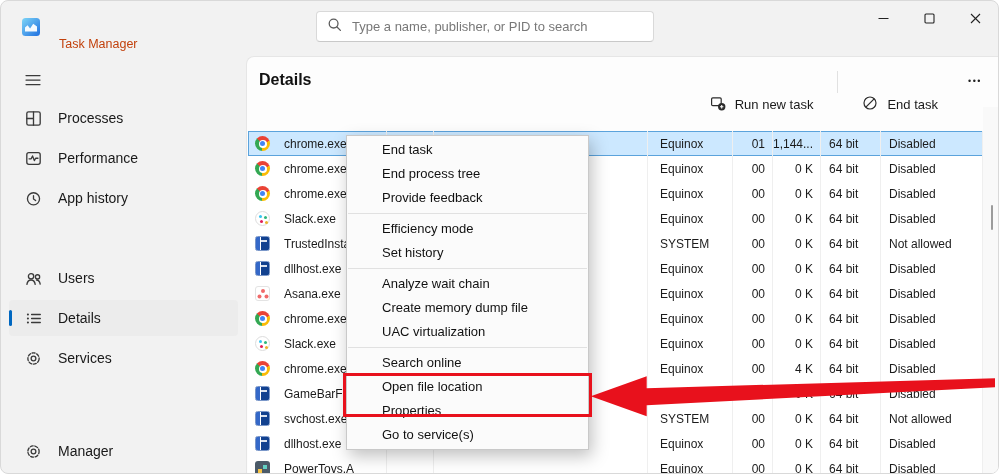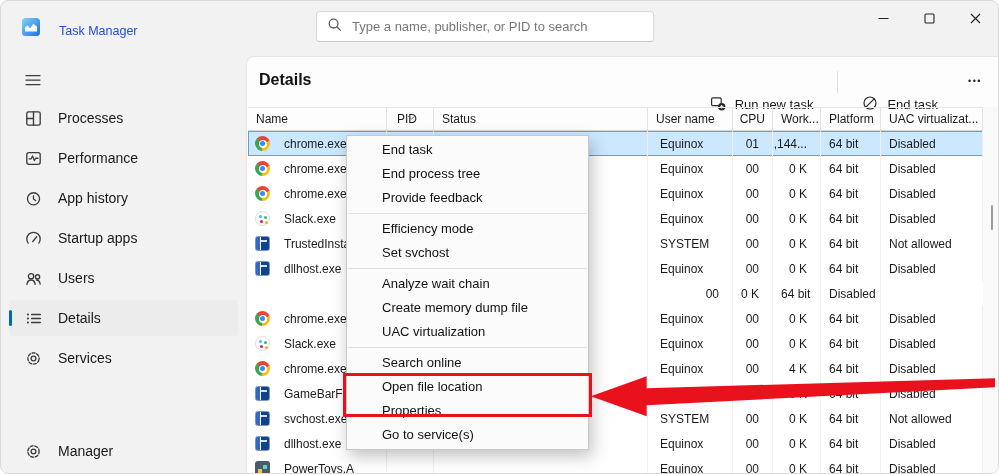--- a/index.html
+++ b/index.html
@@ -4,21 +4,21 @@
 <style>
   * { margin:0; padding:0; box-sizing:border-box; }
   html,body { width:999px; height:474px; overflow:hidden; }
   body { font-family:"Liberation Sans","DejaVu Sans",sans-serif; color:#1b1b1b; }
   #app { position:relative; width:999px; height:474px; background:#f2f2f2;
          border-radius:8px; overflow:hidden; border:1px solid #d9d9d9; }
 
   
   .titlebar { position:absolute; left:0; top:0; width:100%; height:55px; }
   .appico { position:absolute; left:21px; top:17px; width:18px; height:18px; }
-  .apptitle { position:absolute; left:58px; top:23px; font-size:12.5px; color:#1d4ed8; }
+  .apptitle { position:absolute; left:58px; top:36px; font-size:12.5px; color:#c2410c; }
   .searchbox { position:absolute; left:315px; top:10px; width:338px; height:31px;
                background:#fff; border:1px solid #d9d9d9; border-bottom-color:#c9c9c9;
                border-radius:4px; display:flex; align-items:center; padding:0 10px; gap:10px; }
   .searchbox input { border:none; outline:none; flex:1; font-size:13px;
                      font-family:"Liberation Sans",sans-serif; color:#333; background:transparent; }
   .searchbox input::placeholder { color:#787878; }
   .wincontrols { position:absolute; right:0; top:0; display:flex; }
   .wc { width:46px; height:34px; display:flex; align-items:center; justify-content:center; }
   .wc svg { stroke:#222; stroke-width:1.1; fill:none; }
 
@@ -60,21 +60,21 @@
   .sortchev { position:absolute; left:20px; top:1px; }
   .rows { position:absolute; left:1px; top:74px; width:735px; }
   .trow { position:relative; height:25px; display:grid;
           grid-template-columns:139px 47px 214px 85px 40px 48px 60px 102px;
           font-size:12px; color:#1b1b1b; background:#fff; }
   .trow.selected { background:var(--selection,#cce8ff); box-shadow:inset 0 0 0 1px #5ba3dc; }
   .c { display:flex; align-items:center; padding:0 8px; border-right:1px solid #efefef;
        white-space:nowrap; overflow:hidden; }
   .c.namec { padding-left:7px; gap:14px; }
   .c.user { padding-left:12px; }
-  .c.num { justify-content:flex-end; padding-right:13px; }
+  .c.num { justify-content:flex-end; padding-right:7px; }
 
   
   .pi { width:15px; height:15px; position:relative; flex:none; }
   .pi.chrome { border-radius:50%; background:conic-gradient(from -50deg,#ea4335 0 33%,#fbbc05 33% 66%,#34a853 66%); }
   .pi.chrome::before { content:""; position:absolute; inset:3.5px; border-radius:50%; background:#fff; }
   .pi.chrome::after { content:""; position:absolute; inset:5px; border-radius:50%; background:#4285f4; }
   .pi.slack { border-radius:50%; background:#fff; border:1px solid #ddd; }
   .pi.slack::before { content:""; position:absolute; width:3.5px; height:3.5px; border-radius:1.5px;
         top:2.5px; left:2.5px; background:#36c5f0;
         box-shadow:5px 1px 0 #2eb67d, 1px 5px 0 #e01e5a, 6px 6px 0 #ecb22e; }
@@ -181,29 +181,20 @@
       <span>Performance</span>
     </div>
     <div class="sitem" style="top:124px">
       <span class="sic">
         <svg viewBox="0 0 16 16" width="17" height="17">
             <circle cx="8" cy="8.3" r="5.7"></circle>
             <path d="M8 5.4v3l2 1.5"></path>
           </svg>
       </span>
       <span>App history</span>
-    </div>
-    <div class="sitem" style="top:164px">
-      <span class="sic">
-        <svg viewBox="0 0 16 16" width="17" height="17">
-            <path d="M3 12.3a6.3 6.3 0 1 1 10 0"></path>
-            <path d="M7.3 10.8 11 6.4"></path>
-          </svg>
-      </span>
-      <span>Startup apps</span>
     </div>
     <div class="sitem" style="top:204px">
       <span class="sic">
         <svg viewBox="0 0 16 16" width="17" height="17">
             <circle cx="5.7" cy="5.9" r="2.5"></circle>
             <path d="M1.8 13.5c.4-2.7 2-4.1 3.9-4.1s3.5 1.4 3.9 4.1"></path>
             <circle cx="11.8" cy="6.5" r="2"></circle>
             <path d="M10.8 9.4c1.9.1 3.1 1.5 3.5 3.8"></path>
           </svg>
       </span>
@@ -259,37 +250,20 @@
               <circle cx="8" cy="8" r="6"></circle>
                 <line x1="3.9" y1="12.1" x2="12.1" y2="3.9"></line>
             </svg>
           </span>
           <span>End task</span>
         </div>
         <div class="morebtn">•••</div>
       </div>
     </div>
 
-    <div class="thead">
-      <div class="th">Name</div>
-      <div class="th pid">
-        <span class="sortchev">
-          <svg width="9" height="5" viewBox="0 0 9 5" fill="none" stroke="#666" stroke-width="1">
-              <path d="M1 1l3.5 3L8 1"></path>
-            </svg>
-        </span>
-        <span>PID</span>
-      </div>
-      <div class="th">Status</div>
-      <div class="th">User name</div>
-      <div class="th cpu">CPU</div>
-      <div class="th">Work...</div>
-      <div class="th">Platform</div>
-      <div class="th">UAC virtualizat...</div>
-    </div>
 
     <div class="rows">
       <div class="trow selected">
         <div class="c namec">
             <span class="pi chrome"></span>
             <span>chrome.exe</span>
           </div>
         <div class="c"></div>
         <div class="c"></div>
         <div class="c user">Equinox</div>
@@ -357,20 +331,24 @@
           </div>
         <div class="c"></div>
         <div class="c"></div>
         <div class="c user">Equinox</div>
         <div class="c num">00</div>
         <div class="c num">0 K</div>
         <div class="c">64 bit</div>
         <div class="c">Disabled</div>
       </div>
       <div class="trow">
+        <div class="c namec">
+            <span class="pi asana"></span>
+            <span>Asana.exe</span>
+          </div>
         <div class="c"></div>
         <div class="c"></div>
         <div class="c user">Equinox</div>
         <div class="c num">00</div>
         <div class="c num">0 K</div>
         <div class="c">64 bit</div>
         <div class="c">Disabled</div>
       </div>
       <div class="trow">
         <div class="c namec">
@@ -469,21 +447,21 @@
       <div class="scrollthumb"></div>
     </div>
   </div>
 
   <div class="menu">
     <div class="mi">End task</div>
     <div class="mi">End process tree</div>
     <div class="mi">Provide feedback</div>
     <div class="msep"></div>
     <div class="mi">Efficiency mode</div>
-    <div class="mi">Set svchost</div>
+    <div class="mi">Set history</div>
     <div class="msep"></div>
     <div class="mi">Analyze wait chain</div>
     <div class="mi">Create memory dump file</div>
     <div class="mi">UAC virtualization</div>
     <div class="msep"></div>
     <div class="mi">Search online</div>
     <div class="mi">Open file location</div>
     <div class="mi">Properties</div>
     <div class="mi">Go to service(s)</div>
   </div>

